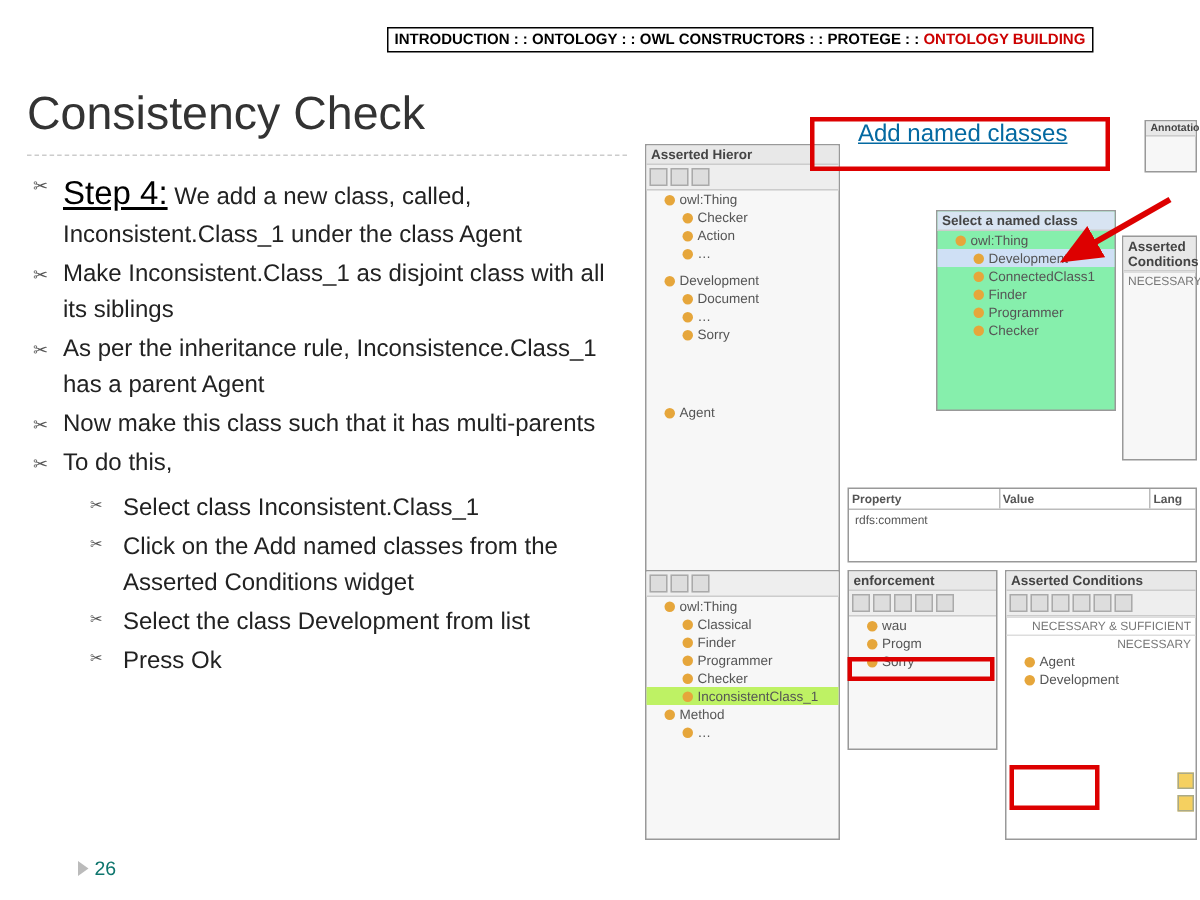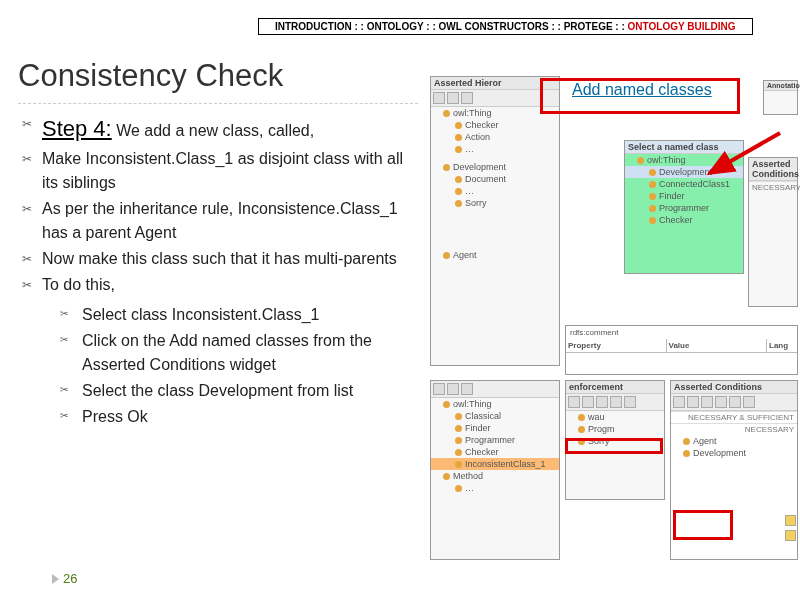--- a/index.html
+++ b/index.html
@@ -11,21 +11,21 @@
     position: relative;
     overflow: hidden;
   }
   .breadcrumb {
     position: absolute;
     top: 18px;
     left: 258px;
     font-size: 10px;
     font-weight: bold;
     border: 1px solid #000;
-    padding: 2px 16px;
+    padding: 2px 4px;
     white-space: nowrap;
   }
   .breadcrumb .red { color: #c00; }
   .title {
     position: absolute;
     top: 58px;
     left: 18px;
     font-size: 31px;
     font-weight: normal;
     color: #333;
@@ -70,21 +70,21 @@
     margin-top: 6px;
   }
   .sublist .row .mk { font-size: 10px; width: 22px; flex: 0 0 22px; }
   .page-num {
     position: absolute;
     bottom: 14px;
     left: 52px;
     display: flex;
     align-items: center;
     font-size: 13px;
-    color: #4d7c0f;
+    color: #0f766e;
   }
   .page-num .tri {
     width: 0; height: 0;
     border-top: 5px solid transparent;
     border-bottom: 5px solid transparent;
     border-left: 7px solid #bbb;
     margin-right: 4px;
   }
   
   .panel {
@@ -147,20 +147,21 @@
 </div>
 
 <div class="title">Consistency Check</div>
 <div class="hr"></div>
 
 <div class="bullets">
   <div class="row">
     <div class="mk">✂</div>
     <div class="txt">
       <span class="step-label">Step 4:</span><span> We add a new class, called,</span>
+      <div>Inconsistent.Class_1 under the class Agent</div>
     </div>
   </div>
   <div class="row">
     <div class="mk">✂</div>
     <div class="txt">Make Inconsistent.Class_1 as disjoint class with all its siblings</div>
   </div>
   <div class="row">
     <div class="mk">✂</div>
     <div class="txt">As per the inheritance rule, Inconsistence.Class_1 has a parent Agent</div>
   </div>
@@ -190,21 +191,21 @@
       <div class="txt">Press Ok</div>
     </div>
   </div>
 </div>
 
 <div class="page-num">
   <div class="tri"></div>
   <span>26</span>
 </div>
 
-<div class="panel" style="left:430px; top:76px; width:130px; height:290px;">
+<div class="panel" style="left:430px; top:96px; width:130px; height:290px;">
   <div class="panel-header">Asserted Hieror</div>
   <div class="btn-row">
     <div class="b"></div>
     <div class="b"></div>
     <div class="b"></div>
   </div>
   <div class="tree-item">
       <span class="dot"></span>
       <span>owl:Thing</span>
     </div>
@@ -298,21 +299,21 @@
       <span>Finder</span>
     </div>
   <div class="tree-item indent1">
       <span class="dot"></span>
       <span>Programmer</span>
     </div>
   <div class="tree-item indent1">
       <span class="dot"></span>
       <span>Checker</span>
     </div>
-  <div class="tree-item indent1" style="background:#fdba74">
+  <div class="tree-item indent1" style="background:#bef264">
       <span class="dot"></span>
       <span>InconsistentClass_1</span>
     </div>
   <div class="tree-item" style="margin-top:0">
       <span class="dot"></span>
       <span>Method</span>
     </div>
   <div class="tree-item indent1">
       <span class="dot"></span>
       <span>…</span>
@@ -336,26 +337,26 @@
       <span class="dot"></span>
       <span>Progm</span>
     </div>
   <div class="tree-item">
       <span class="dot"></span>
       <span>Sorry</span>
     </div>
 </div>
 
 <div class="panel" style="left:565px; top:325px; width:233px; height:50px; background:#fff;">
-  <div style="padding:2px 4px; font-size:8px;">rdfs:comment</div>
   <div style="display:flex; font-size:8px; font-weight:bold; border-bottom:1px solid #bbb;">
     <div style="flex:1; padding:2px; border-right:1px solid #bbb;">Property</div>
     <div style="flex:1; padding:2px; border-right:1px solid #bbb;">Value</div>
     <div style="width:30px; padding:2px;">Lang</div>
   </div>
+  <div style="padding:2px 4px; font-size:8px;">rdfs:comment</div>
 </div>
 
 <div class="panel" style="left:670px; top:380px; width:128px; height:180px; background:#fff;">
   <div class="panel-header">Asserted Conditions</div>
   <div class="btn-row">
     <div class="b"></div>
     <div class="b"></div>
     <div class="b"></div>
     <div class="b"></div>
     <div class="b"></div>

